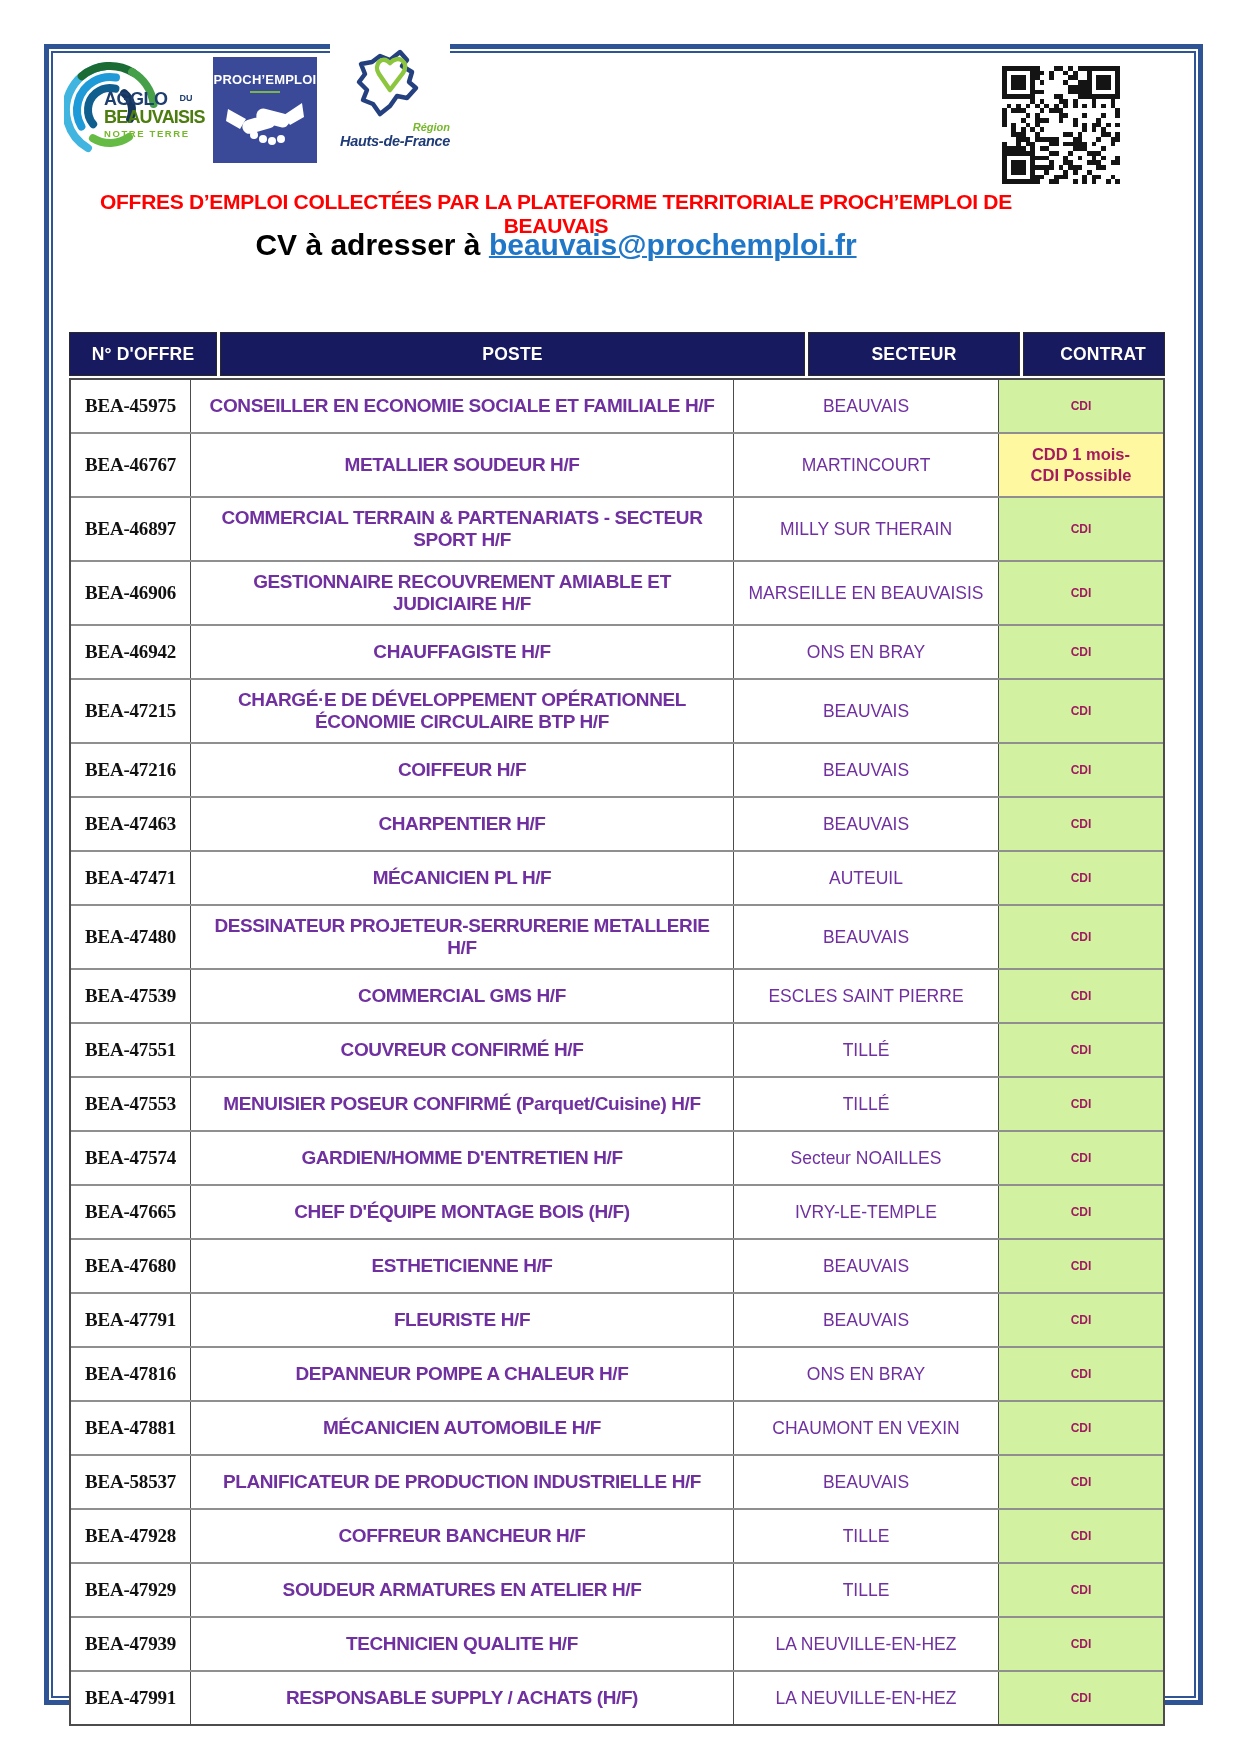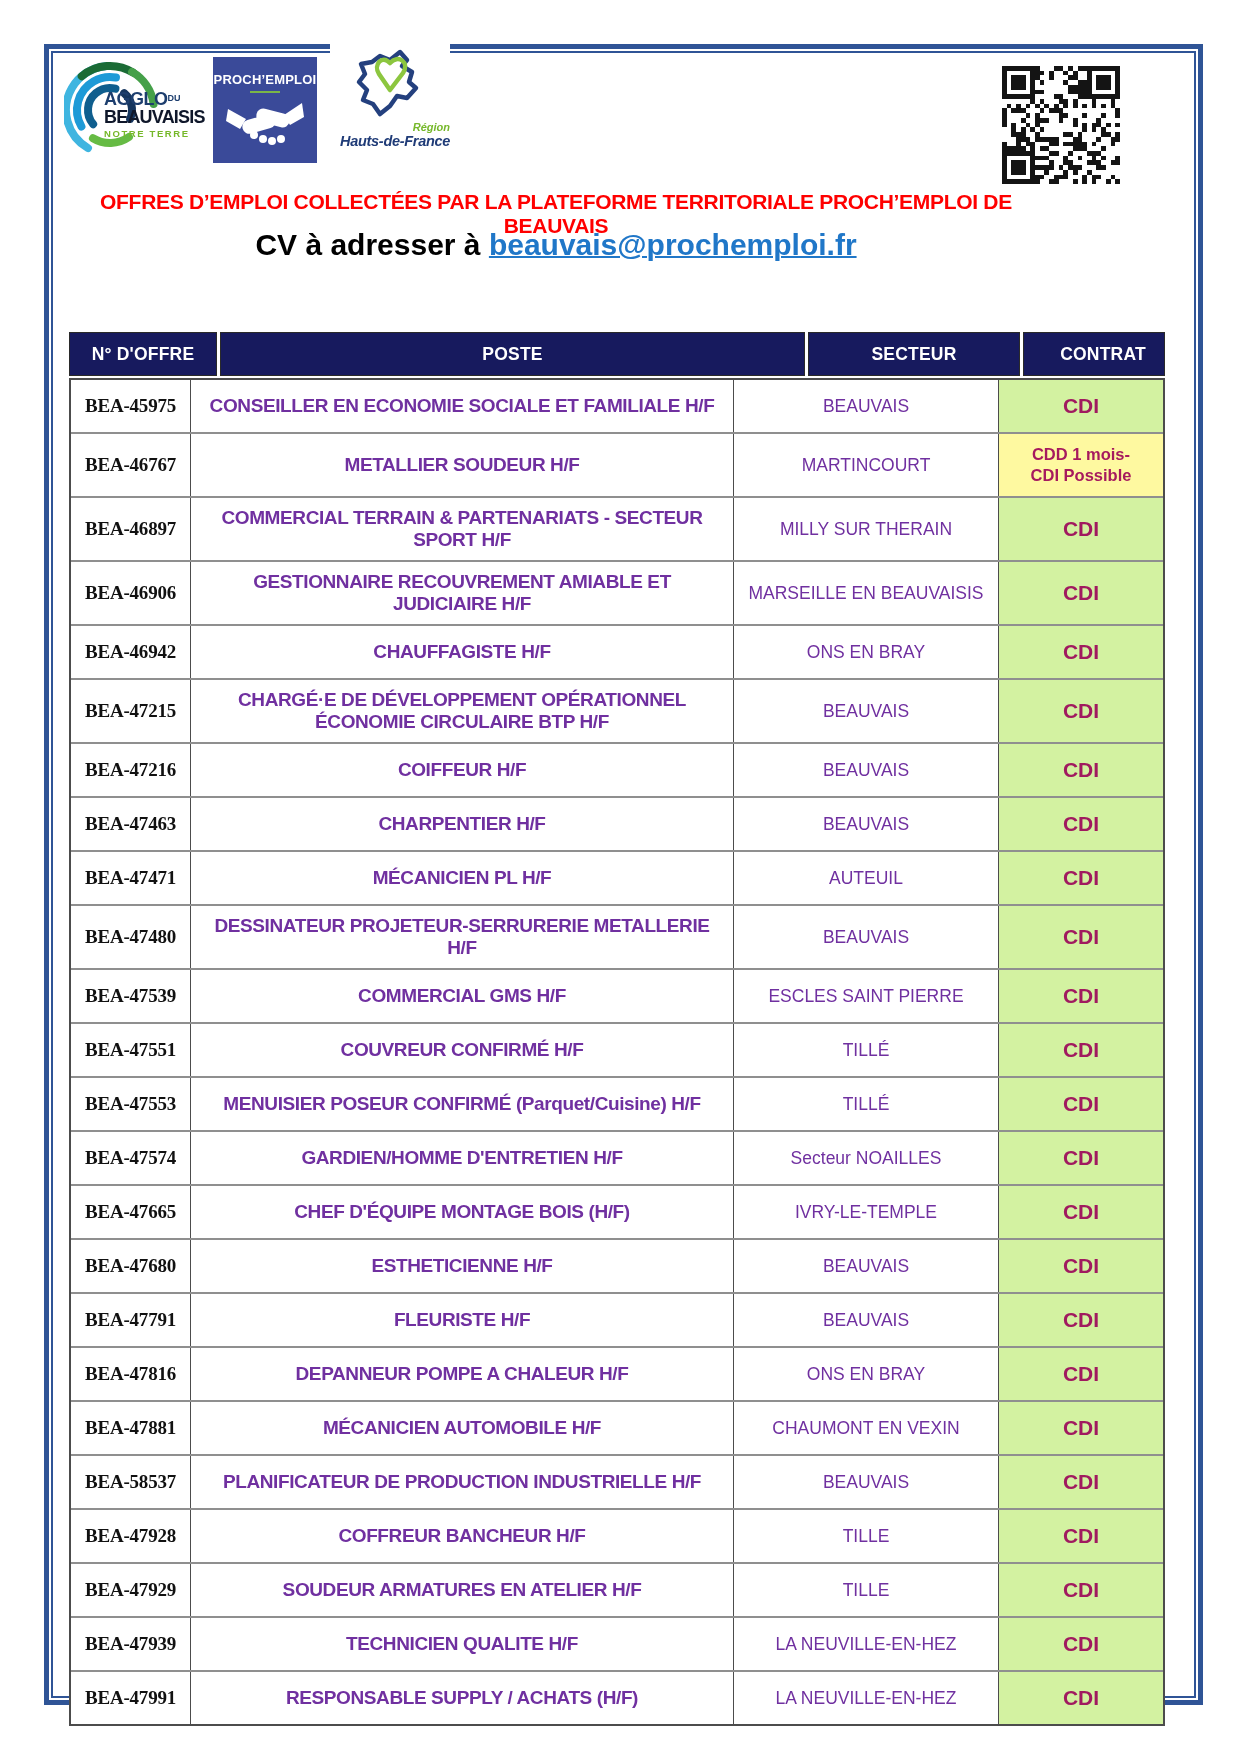--- a/index.html
+++ b/index.html
@@ -8,22 +8,22 @@
   
   .frame-outer{position:absolute;left:44px;top:44px;width:1149px;height:1651px;
                border:5px solid #2F5496;}
   .frame-inner{position:absolute;inset:2px;border:2px solid #2F5496;}
 
   
   .logo-agglo{position:absolute;left:64px;top:56px;width:160px;height:112px;}
   .agglo-arcs{position:absolute;left:0;top:2px;}
   .agglo-text{position:absolute;left:40px;top:34px;line-height:1.02;}
   .agglo-l1{font-size:18px;font-weight:bold;color:#1D3E6E;letter-spacing:-0.5px;}
-  .agglo-du{font-size:9px;font-weight:bold;color:#1D3E6E;vertical-align:4px;}
-  .agglo-l2{font-size:18px;font-weight:bold;color:#0f172a;letter-spacing:-0.8px;}
+  .agglo-du{font-size:9px;font-weight:bold;color:#1D3E6E;vertical-align:4px;padding-left:12px;}
+  .agglo-l2{font-size:18px;font-weight:bold;color:#4d7c0f;letter-spacing:-0.8px;}
   .agglo-l3{font-size:9.5px;font-weight:bold;color:#76B82A;letter-spacing:1.6px;margin-top:2px;}
 
   .logo-proch{position:absolute;left:213px;top:57px;width:104px;height:106px;background:#3A4A99;
               text-align:center;box-sizing:border-box;padding-top:15px;}
   .proch-label{color:#fff;font-weight:bold;font-size:13px;letter-spacing:0.2px;}
   .proch-line{width:30px;height:2px;background:#7AB648;margin:4px auto 2px auto;}
 
   .logo-hdf{position:absolute;left:330px;top:44px;width:120px;height:112px;background:#fff;text-align:right;font-style:italic;}
   .hdf-map{display:block;margin:2px auto 0 24px;}
   .hdf-t1{font-size:11px;font-weight:bold;color:#76B82A;margin:0 0 0 8px;line-height:1;}
@@ -47,21 +47,21 @@
 
   .t-body{border:2px solid #4C4C4C;box-sizing:border-box;width:1096px;background:#fff;}
   .t-row{display:flex;border-bottom:2px solid #8F8F8F;}
   .t-row:last-child{border-bottom:none;}
   .t-row.short{height:52px;} .t-row.tall{height:62px;}
   .cell{display:flex;flex-direction:column;justify-content:center;align-items:center;text-align:center;
         box-sizing:border-box;line-height:1.18;}
   .c1{width:120px;border-right:1.5px solid #4C4C4C;font-size:19px;font-weight:bold;color:#111;letter-spacing:-0.2px;font-family:Liberation Serif, serif;}
   .c2{width:543px;border-right:1.5px solid #4C4C4C;font-size:19px;font-weight:bold;color:#7030A0;letter-spacing:-0.4px;}
   .c3{width:265px;border-right:1.5px solid #4C4C4C;font-size:17.5px;color:#7030A0;}
-  .c4{flex:1;font-size:21px;font-weight:600;}
+  .c4{flex:1;font-size:12px;font-weight:600;}
   .c4.cdi{background:#D3F2A1;color:#A01A5F;}
   .c4.cdd{background:#FEF9A0;color:#A61A5E;font-size:16.5px;line-height:1.3;}
 </style>
 </head>
 <body>
 
 <div class="page">
 
   <div class="frame-outer">
     <div class="frame-inner"></div>

